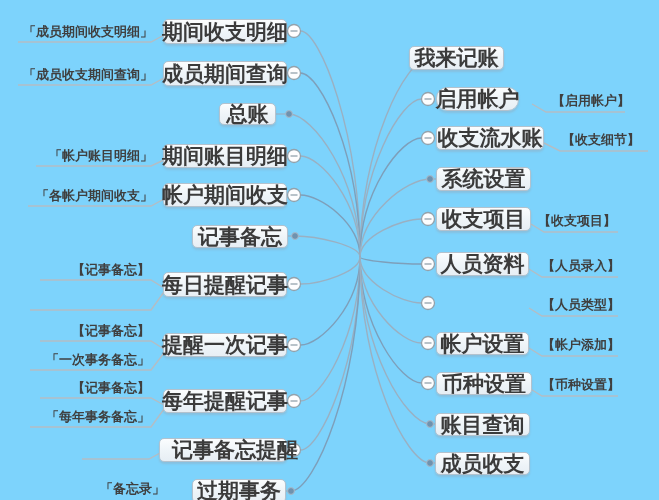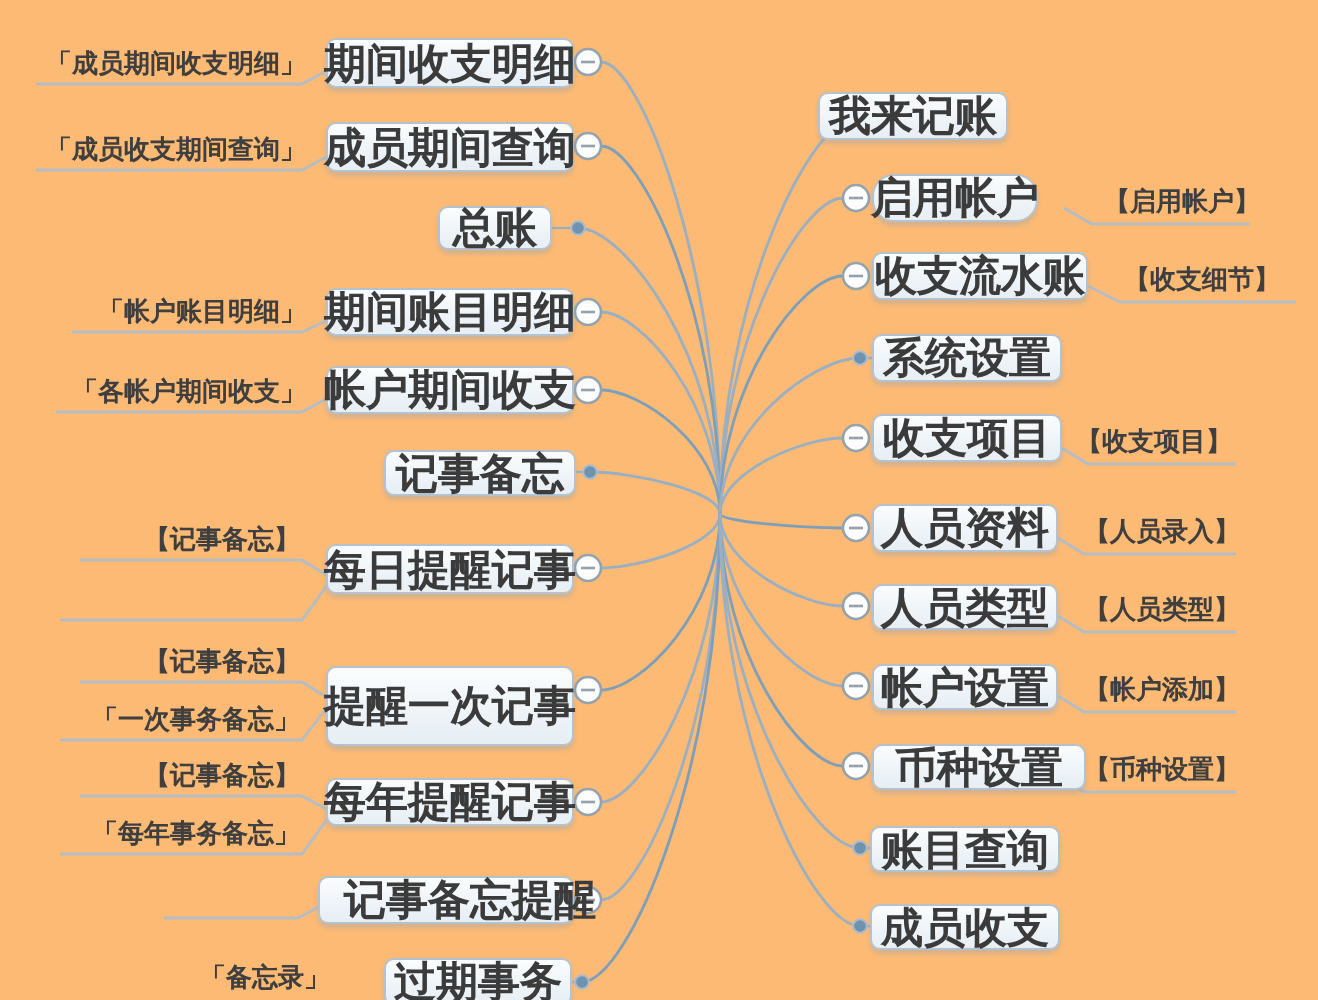--- a/index.html
+++ b/index.html
@@ -20,21 +20,21 @@
   .child-label{
     position:absolute;font-size:13px;font-weight:bold;color:#3f3f3f;
     white-space:nowrap;line-height:16px;
   }
   .child-label.left{text-align:right;}
   .child-label.right{text-align:left;}
 </style>
 </head>
 <body>
 
-<div id="stage" style="background: #fdba74;">
+<div id="stage" style="background: #7dd3fc;">
     <svg width="659" height="500" id="connector-svg">
       <path d="M 360 257 C 360 132.7, 320.135 31, 300.5 31" fill="none" stroke="#9ab0c2" stroke-width="1.4" stroke-linecap="round"></path>
       <circle cx="294" cy="31" r="6.5" fill="#fdfdfe" stroke="#93a2ac" stroke-width="1.3"></circle>
       <line x1="290.5" y1="31" x2="297.5" y2="31" stroke="#93a2ac" stroke-width="1.3"></line>
       <polyline points="18,42 151,42 164,35" fill="none" stroke="#b4bdc4" stroke-width="1.4"></polyline>
       <path d="M 360 257 C 360 155.8, 320.135 73, 300.5 73" fill="none" stroke="#7e9fba" stroke-width="1.4" stroke-linecap="round"></path>
       <circle cx="294" cy="73" r="6.5" fill="#fdfdfe" stroke="#93a2ac" stroke-width="1.3"></circle>
       <line x1="290.5" y1="73" x2="297.5" y2="73" stroke="#93a2ac" stroke-width="1.3"></line>
       <polyline points="18,85 151,85 164,78" fill="none" stroke="#b4bdc4" stroke-width="1.4"></polyline>
       <path d="M 360 257 C 360 178.35, 312.43 114, 289 114" fill="none" stroke="#9ab0c2" stroke-width="1.4" stroke-linecap="round"></path>
@@ -121,38 +121,37 @@
     <div class="node" style="left: 219px; top: 103px; width: 57px; height: 22px;">总账</div>
     <div class="child-label left" style="left: 36px; top: 148px; width: 117px;">「帐户账目明细」</div>
     <div class="node" style="left: 163px; top: 144px; width: 124px; height: 24px;">期间账目明细</div>
     <div class="child-label left" style="left: 28px; top: 188px; width: 125px;">「各帐户期间收支」</div>
     <div class="node" style="left: 163px; top: 183px; width: 124px; height: 24px;">帐户期间收支</div>
     <div class="node" style="left: 192px; top: 225px; width: 96px; height: 23px;">记事备忘</div>
     <div class="child-label left" style="left: 55px; top: 262px; width: 95px;">【记事备忘】</div>
     <div class="node" style="left: 163px; top: 272px; width: 124px; height: 25px;">每日提醒记事</div>
     <div class="child-label left" style="left: 55px; top: 323px; width: 95px;">【记事备忘】</div>
     <div class="child-label left" style="left: 36px; top: 352px; width: 114px;">「一次事务备忘」</div>
-    <div class="node" style="left: 163px; top: 333px; width: 124px; height: 40px;">提醒一次记事</div>
+    <div class="node" style="left: 163px; top: 333px; width: 124px; height: 24px;">提醒一次记事</div>
     <div class="child-label left" style="left: 55px; top: 380px; width: 95px;">【记事备忘】</div>
     <div class="child-label left" style="left: 36px; top: 409px; width: 114px;">「每年事务备忘」</div>
     <div class="node" style="left: 163px; top: 389px; width: 124px; height: 24px;">每年提醒记事</div>
     <div class="child-label left" style="left: 97px; top: 441px; width: 68px; margin-top: 40px;">「备忘录」</div>
     <div class="node" style="left: 159px; top: 438px; width: 128px; height: 24px; padding-left: 24px;">记事备忘提醒</div>
     <div class="node" style="left: 192px; top: 479px; width: 94px; height: 24px;">过期事务</div>
     <div class="node" style="left: 409px; top: 46px; width: 95px; height: 24px;">我来记账</div>
     <div class="child-label right" style="left: 552px; top: 93px; width: 80px;">【启用帐户】</div>
     <div class="node" style="left: 436px; top: 87px; width: 83px; height: 24px; border-radius: 11px;">启用帐户</div>
     <div class="child-label right" style="left: 562px; top: 132px; width: 80px;">【收支细节】</div>
     <div class="node" style="left: 436px; top: 167px; width: 95px; height: 24px;">系统设置</div>
     <div class="node" style="left: 436px; top: 126px; width: 108px; height: 24px;">收支流水账</div>
     <div class="child-label right" style="left: 538px; top: 213px; width: 80px;">【收支项目】</div>
     <div class="node" style="left: 436px; top: 207px; width: 95px; height: 24px;">收支项目</div>
     <div class="child-label right" style="left: 542px; top: 258px; width: 80px;">【人员录入】</div>
     <div class="node" style="left: 436px; top: 252px; width: 93px; height: 24px;">人员资料</div>
     <div class="child-label right" style="left: 542px; top: 297px; width: 80px;">【人员类型】</div>
-    <div class="node" style="left: 436px; top: 292px; width: 93px; height: 23px;">人员类型</div>
     <div class="child-label right" style="left: 542px; top: 337px; width: 80px;">【帐户添加】</div>
     <div class="node" style="left: 436px; top: 332px; width: 93px; height: 23px;">帐户设置</div>
     <div class="child-label right" style="left: 542px; top: 377px; width: 80px;">【币种设置】</div>
-    <div class="node" style="left: 436px; top: 372px; width: 107px; height: 23px;">币种设置</div>
+    <div class="node" style="left: 436px; top: 372px; width: 96px; height: 23px;">币种设置</div>
     <div class="node" style="left: 435px; top: 413px; width: 95px; height: 23px;">账目查询</div>
     <div class="node" style="left: 435px; top: 452px; width: 95px; height: 23px;">成员收支</div>
   </div>
 
 </body></html>

